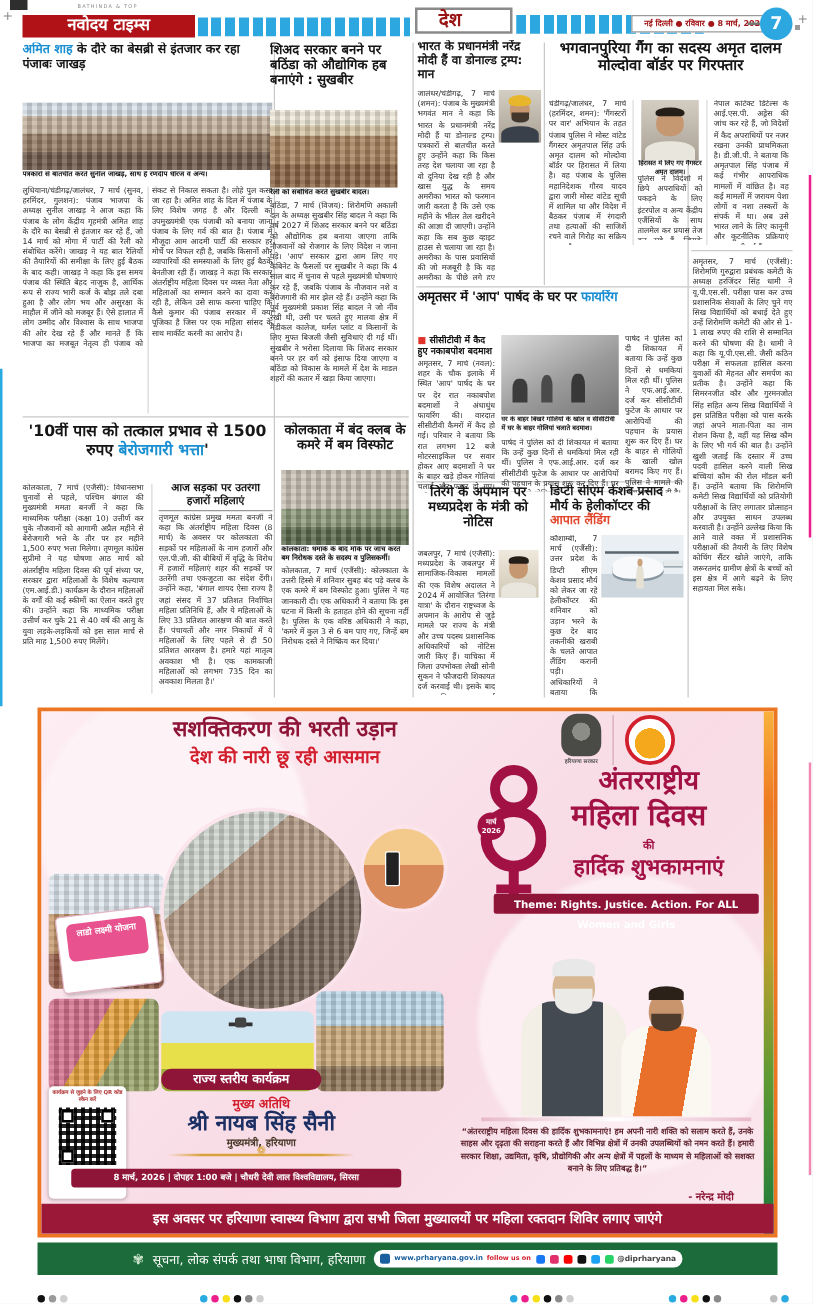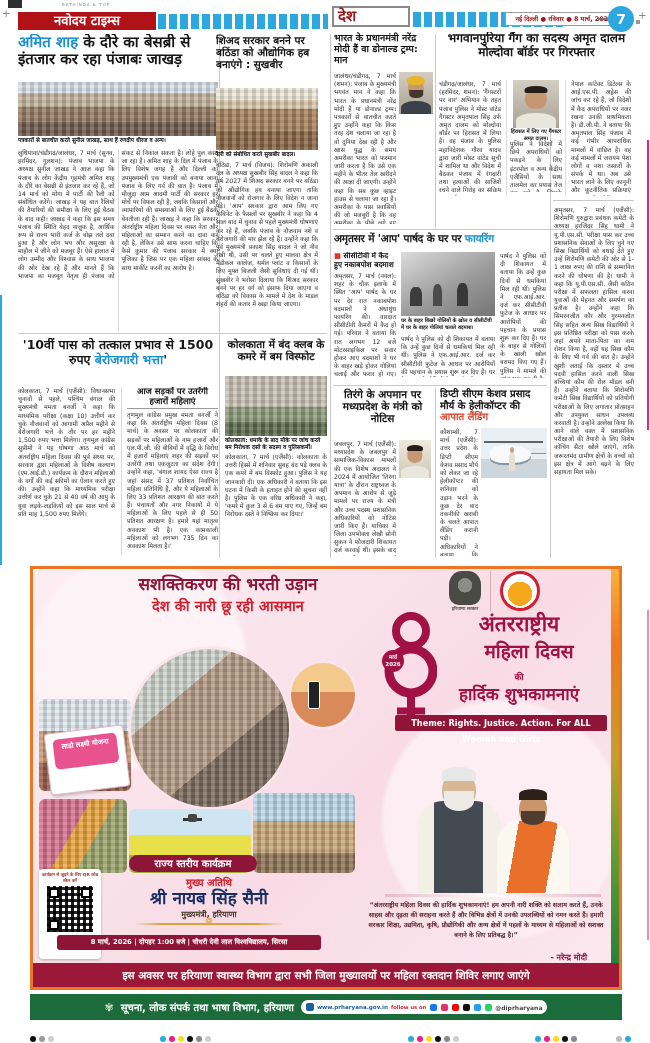--- a/index.html
+++ b/index.html
@@ -14,21 +14,21 @@
   .photo{position:relative;overflow:hidden}
   .tex::after{content:"";position:absolute;inset:0;
      background:repeating-linear-gradient(90deg,rgba(255,255,255,.14) 0 4px,rgba(0,0,0,.12) 4px 8px),
                 repeating-linear-gradient(0deg,rgba(255,255,255,.05) 0 3px,rgba(0,0,0,.07) 3px 6px)}
   .vsep{width:1px;background:#c9c9c9}
   .hsep{height:1px;background:#c9c9c9}
   .cols2{column-count:2;column-gap:7px;column-rule:1px solid #d8d8d8}
   
   .masthead{background:#b11218;color:#fff;font-weight:bold;font-size:13px;text-align:center;line-height:18px}
   .stripes{background:repeating-linear-gradient(90deg,#2da7e0 0 8px,#fff 8px 11px)}
-  .deshbox{border:2px solid #8a8a8a;background:#fff;color:#9a1515;font-weight:bold;font-size:15px;line-height:17px;padding-left:4px}
+  .deshbox{border:2px solid #8a8a8a;background:#fff;color:#9a1515;font-weight:bold;font-size:15px;line-height:17px;padding-left:17px}
   .datebox{background:#fff;border:1px solid #9a9a9a;color:#a21518;font-weight:bold;font-size:6.4px;text-align:center;line-height:12px}
   .pagecircle{width:26px;height:26px;border-radius:50%;background:#2da7e0;color:#fff;font-weight:bold;
       font-size:14px;text-align:center;line-height:26px}
   
   .portrait{position:relative;background:linear-gradient(#d4cdc2,#a9a194);overflow:hidden}
   .p-head{position:absolute;left:50%;top:16%;width:48%;height:44%;transform:translateX(-50%);
       background:#c69872;border-radius:48% 48% 44% 44%}
   .p-torso{position:absolute;bottom:-2%;left:6%;width:88%;height:34%;background:#39404a;border-radius:45% 45% 0 0}
   .p-turban{position:absolute;left:50%;top:10%;width:54%;height:22%;transform:translateX(-50%);
       background:#e8b62a;border-radius:50% 50% 35% 35%}
@@ -94,21 +94,21 @@
   <div class="abs vsep" style="left:330px;top:34px;height:524px"></div>
   <div class="abs vsep" style="left:435px;top:34px;height:194px"></div>
   <div class="abs vsep" style="left:435px;top:388px;height:170px"></div>
   <div class="abs vsep" style="left:550px;top:80px;height:478px"></div>
   <div class="abs hsep" style="left:18px;top:333px;width:309px"></div>
   <div class="abs hsep" style="left:333px;top:229px;width:300px"></div>
   <div class="abs hsep" style="left:333px;top:385px;width:214px"></div>
   <div class="abs hsep" style="left:553px;top:200px;width:81px"></div>
 
   <div class="abs" style="left:18px;top:34px;width:200px;height:298px">
-    <div class="hl" style="font-size:15px;height:46px"><span class="blue">अमित शाह</span><span> के दौरे का बेसब्री से इंतजार कर रहा पंजाबः जाखड़</span></div>
+    <div class="hl" style="font-size:10px;height:46px"><span class="blue">अमित शाह</span><span> के दौरे का बेसब्री से इंतजार कर रहा पंजाबः जाखड़</span></div>
     <div class="photo photo-press tex" style="height:54px;margin-top:2px"></div>
     <div class="cap" style="height:9px;margin-top:1px">पत्रकारों से बातचीत करते सुनील जाखड़, साथ हैं रणदीप धीरज व अन्य।</div>
     <div class="bt cols2" style="height:182px;margin-top:3px">लुधियाना/चंडीगढ़/जालंधर, 7 मार्च (सुनव, हरमिंदर, गुलशन): पंजाब भाजपा के अध्यक्ष सुनील जाखड़ ने आज कहा कि पंजाब के लोग केंद्रीय गृहमंत्री अमित शाह के दौरे का बेसब्री से इंतजार कर रहे हैं, जो 14 मार्च को मोगा में पार्टी की रैली को संबोधित करेंगे। जाखड़ ने यह बात रैलियों की तैयारियों की समीक्षा के लिए हुई बैठक के बाद कही। जाखड़ ने कहा कि इस समय पंजाब की स्थिति बेहद नाजुक है, आर्थिक रूप से राज्य भारी कर्ज के बोझ तले दबा हुआ है और लोग भय और असुरक्षा के माहौल में जीने को मजबूर हैं। ऐसे हालात में लोग उम्मीद और विश्वास के साथ भाजपा की ओर देख रहे हैं और मानते हैं कि भाजपा का मजबूत नेतृत्व ही पंजाब को संकट से निकाल सकता है। लोहे पुल कसा जा रहा है। अमित शाह के दिल में पंजाब के लिए विशेष जगह है और दिल्ली का उपमुख्यमंत्री एक पंजाबी को बनाया जाना पंजाब के लिए गर्व की बात है। पंजाब में मौजूदा आम आदमी पार्टी की सरकार हर मोर्चे पर विफल रही है, जबकि किसानों और व्यापारियों की समस्याओं के लिए हुई बैठकें बेनतीजा रही हैं। जाखड़ ने कहा कि सरकार अंतर्राष्ट्रीय महिला दिवस पर व्यस्त नेता और महिलाओं का सम्मान करने का दावा कर रही है, लेकिन उसे साफ करना चाहिए कि कैसे कुमार की पंजाब सरकार में क्या पूजिका है जिस पर एक महिला सांसद के साथ मार्कीट करनी का आरोप है।</div>
   </div>
 
   <div class="abs" style="left:18px;top:338px;width:200px;height:220px">
     <div class="hl" style="font-size:12.5px;height:46px;text-align:center"><span>'10वीं पास को तत्काल प्रभाव से 1500 रुपए </span><span class="blue">बेरोजगारी भत्ता</span><span>'</span></div>
     <div style="display:flex;gap:6px;margin-top:3px">
       <div class="bt" style="width:97px;height:168px">कोलकाता, 7 मार्च (एजैंसी): विधानसभा चुनावों से पहले, पश्चिम बंगाल की मुख्यमंत्री ममता बनर्जी ने कहा कि माध्यमिक परीक्षा (कक्षा 10) उत्तीर्ण कर चुके नौजवानों को आगामी अप्रैल महीने से बेरोजगारी भत्ते के तौर पर हर महीने 1,500 रुपए भत्ता मिलेगा। तृणमूल कांग्रेस सुप्रीमो ने यह घोषणा आठ मार्च को अंतर्राष्ट्रीय महिला दिवस की पूर्व संध्या पर, सरकार द्वारा महिलाओं के विशेष कल्याण (एम.आई.डी.) कार्यक्रम के दौरान महिलाओं के वर्गों की कई स्कीमों का ऐलान करते हुए की। उन्होंने कहा कि माध्यमिक परीक्षा उत्तीर्ण कर चुके 21 से 40 वर्ष की आयु के युवा लड़के-लड़कियों को इस साल मार्च से प्रति माह 1,500 रुपए मिलेंगे।</div>
       <div style="width:97px;border-left:1px solid #d8d8d8;padding-left:5px">
@@ -157,21 +157,21 @@
         </div>
         <div class="cap" style="font-size:5.2px;text-align:center;height:12px">हिरासत में लिए गए गैंगस्टर अमृत दालम।</div>
         <div class="bt" style="height:52px">पुलिस ने विदेशों में छिपे अपराधियों को पकड़ने के लिए इंटरपोल व अन्य केंद्रीय एजैंसियों के साथ तालमेल कर प्रयास तेज कर रखे हैं, जिसके चलते यह बड़ी सफलता मिली।</div>
       </div>
       <div class="bt" style="width:60px;height:116px">नेपाल कांटेक्ट डिटेल्स के आई.एस.पी. अड्रेस की जांच कर रहे हैं, जो विदेशों में कैद अपराधियों पर नजर रखना उनकी प्राथमिकता है। डी.जी.पी. ने बताया कि अमृतपाल सिंह पंजाब में कई गंभीर आपराधिक मामलों में वांछित है। वह कई मामलों में जरायम पेशा लोगों व नशा तस्करों के संपर्क में था। अब उसे भारत लाने के लिए कानूनी और कूटनीतिक प्रक्रियाएं शुरू कर दी गई हैं।</div>
     </div>
   </div>
 
   <div class="abs" style="left:334px;top:232px;width:212px;height:152px">
     <div class="hl" style="font-size:10.5px;height:20px;white-space:nowrap;letter-spacing:-.2px"><span>अमृतसर में 'आप' पार्षद के घर पर </span><span class="blue">फायरिंग</span></div>
-    <div style="display:flex;gap:5px;margin-top:0">
+    <div style="display:flex;gap:5px;margin-top:16px">
       <div style="width:62px">
         <div class="hl" style="font-size:7.4px;height:20px;color:#111"><span style="color:#e2342a">■</span> <span>सीसीटीवी में कैद हुए नकाबपोश बदमाश</span></div>
         <div class="bt" style="height:106px">अमृतसर, 7 मार्च (नवल): शहर के चौक इलाके में स्थित 'आप' पार्षद के घर पर देर रात नकाबपोश बदमाशों ने अंधाधुंध फायरिंग की। वारदात सीसीटीवी कैमरों में कैद हो गई। परिवार ने बताया कि रात लगभग 12 बजे मोटरसाइकिल पर सवार होकर आए बदमाशों ने घर के बाहर खड़े होकर गोलियां चलाईं और फरार हो गए। गनीमत रही कि हादसे में कोई जानी नुकसान नहीं हुआ।</div>
       </div>
       <div style="width:94px">
         <div class="photo photo-cctv" style="height:64px">
           <div style="position:absolute;left:10%;top:55%;width:12%;height:30%;background:#3c3c3c;border-radius:40% 40% 0 0"></div>
           <div style="position:absolute;left:34%;top:50%;width:10%;height:34%;background:#4a4a4a;border-radius:40% 40% 0 0"></div>
           <div style="position:absolute;left:60%;top:48%;width:11%;height:36%;background:#383838;border-radius:40% 40% 0 0"></div>
         </div>
@@ -246,21 +246,21 @@
     <svg class="abs" style="left:348px;top:40px" width="56" height="126" viewBox="0 0 56 126">
       <circle cx="30" cy="22" r="15" fill="none" stroke="#a21144" stroke-width="8"></circle>
       <circle cx="30" cy="62" r="22" fill="none" stroke="#a21144" stroke-width="9"></circle>
       <line x1="30" y1="84" x2="30" y2="116" stroke="#a21144" stroke-width="8"></line>
       <line x1="16" y1="102" x2="44" y2="102" stroke="#a21144" stroke-width="7"></line>
       <circle cx="12" cy="52" r="11" fill="#a21144"></circle>
       <text x="12" y="50" font-size="5.5" fill="#fff" text-anchor="middle" font-weight="bold">मार्च</text>
       <text x="12" y="57" font-size="5.5" fill="#fff" text-anchor="middle" font-weight="bold">2026</text>
     </svg>
     <div class="abs adtitle" style="left:398px;top:44px;width:176px;font-size:21px">अंतरराष्ट्रीय</div>
-    <div class="abs adtitle" style="left:408px;top:72px;width:176px;font-size:19px">महिला दिवस</div>
+    <div class="abs adtitle" style="left:390px;top:72px;width:176px;font-size:23px">महिला दिवस</div>
     <div class="abs adtitle" style="left:398px;top:104px;width:176px;font-size:9px">की</div>
     <div class="abs adtitle" style="left:390px;top:116px;width:192px;font-size:17px">हार्दिक शुभकामनाएं</div>
     <div class="abs maroon" style="left:362px;top:146px;width:212px;height:16px;font-size:8.2px;font-weight:bold;text-align:center;line-height:16px;border-radius:2px">Theme: Rights. Justice. Action. For ALL Women and Girls</div>
 
     <div class="abs" style="left:352px;top:190px;width:216px;height:138px">
       <div class="fig" style="position:absolute;left:20px;bottom:4px;width:108px;height:128px">
         <div style="position:absolute;bottom:0;left:12px;width:84px;height:92px;border-radius:26px 26px 0 0;background:linear-gradient(90deg,#f3efe6 0 20%,#434a52 20% 78%,#f3efe6 78%)"></div>
         <div class="fig-head" style="top:6px;width:34px;height:38px;background:#d8b894"></div>
         <div class="fig-head" style="top:2px;width:34px;height:14px;background:#e8e8e8;border-radius:50% 50% 0 0"></div>
         <div class="fig-head" style="top:26px;width:30px;height:20px;background:#eceae6;border-radius:0 0 50% 50%"></div>
@@ -293,21 +293,21 @@
     <div class="abs ornament" style="left:101px;top:354px;width:150px">
         <span>❁</span>
       </div>
     <div class="abs maroon" style="left:24px;top:366px;width:264px;height:15px;font-size:6.8px;font-weight:bold;text-align:center;line-height:15px;border-radius:3px">8 मार्च, 2026   |   दोपहर 1:00 बजे   |   चौधरी देवी लाल विश्वविद्यालय, सिरसा</div>
 
     <div class="abs" style="left:0;bottom:0;width:100%;height:24px;background:#9c1838;color:#fff;font-weight:bold;font-size:10.5px;text-align:center;line-height:24px">इस अवसर पर हरियाणा स्वास्थ्य विभाग द्वारा सभी जिला मुख्यालयों पर महिला रक्तदान शिविर लगाए जाएंगे</div>
   </div>
 
   <div class="abs" style="left:30px;top:994px;width:592px;height:26px;background:#1c6b3a;display:flex;align-items:center;justify-content:center;gap:7px">
     <span style="color:#cfe6cf;font-size:11px">✾</span>
-    <span style="color:#fff;font-weight:bold;font-size:10px">सूचना, लोक संपर्क तथा भाषा विभाग, हरियाणा</span>
+    <span style="color:#fff;font-weight:normal;font-size:10px">सूचना, लोक संपर्क तथा भाषा विभाग, हरियाणा</span>
     <span style="background:#fff;border-radius:7px;height:14px;display:inline-flex;align-items:center;padding:0 5px;gap:3px">
       <span style="width:8px;height:8px;background:#1a5f9e;border-radius:2px;display:inline-block"></span>
       <span style="font-size:5.6px;font-weight:bold;color:#1a5f9e">www.prharyana.gov.in</span>
       <span style="font-size:5.2px;font-weight:bold;color:#d21f2e">follow us on</span>
       <span class="soc" style="background:#1877f2"></span>
       <span class="soc" style="background:#e1306c"></span>
       <span class="soc" style="background:#ff0000"></span>
       <span class="soc" style="background:#111"></span>
       <span class="soc" style="background:#1da1f2"></span>
       <span class="soc" style="background:#25d366"></span>

